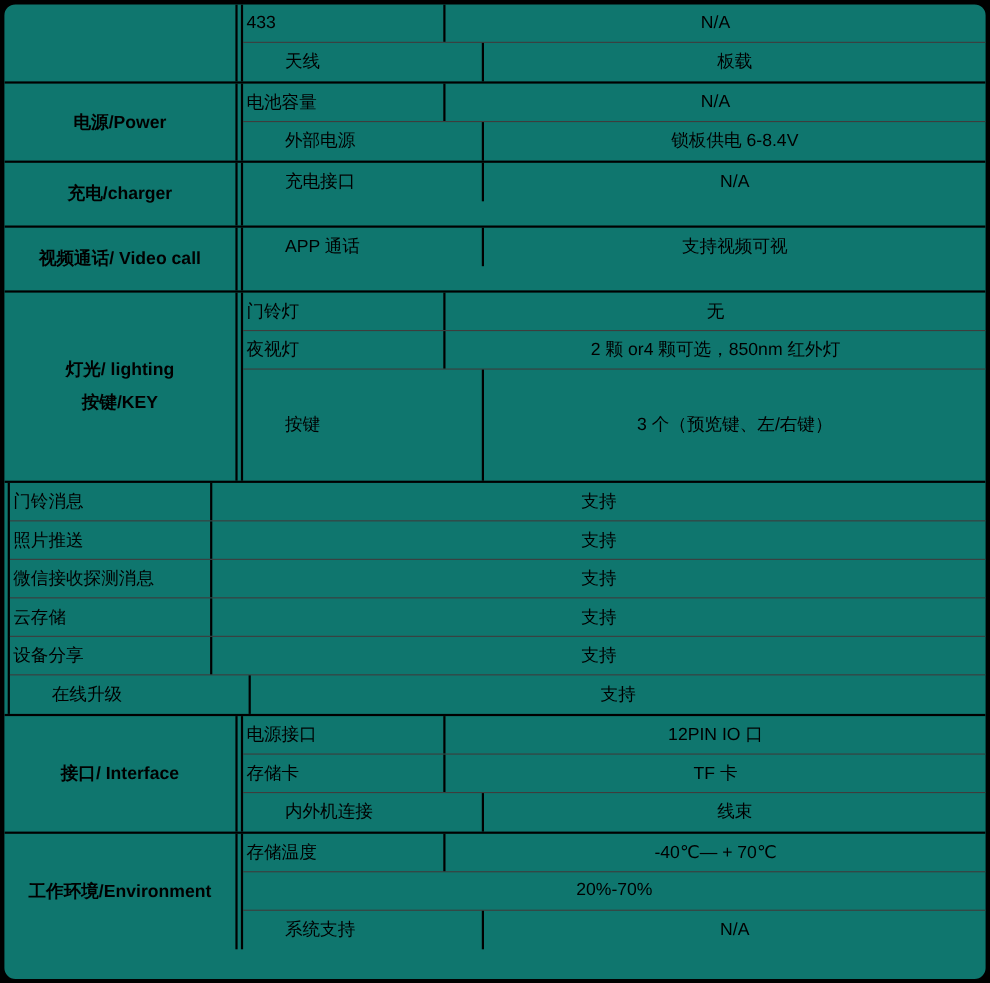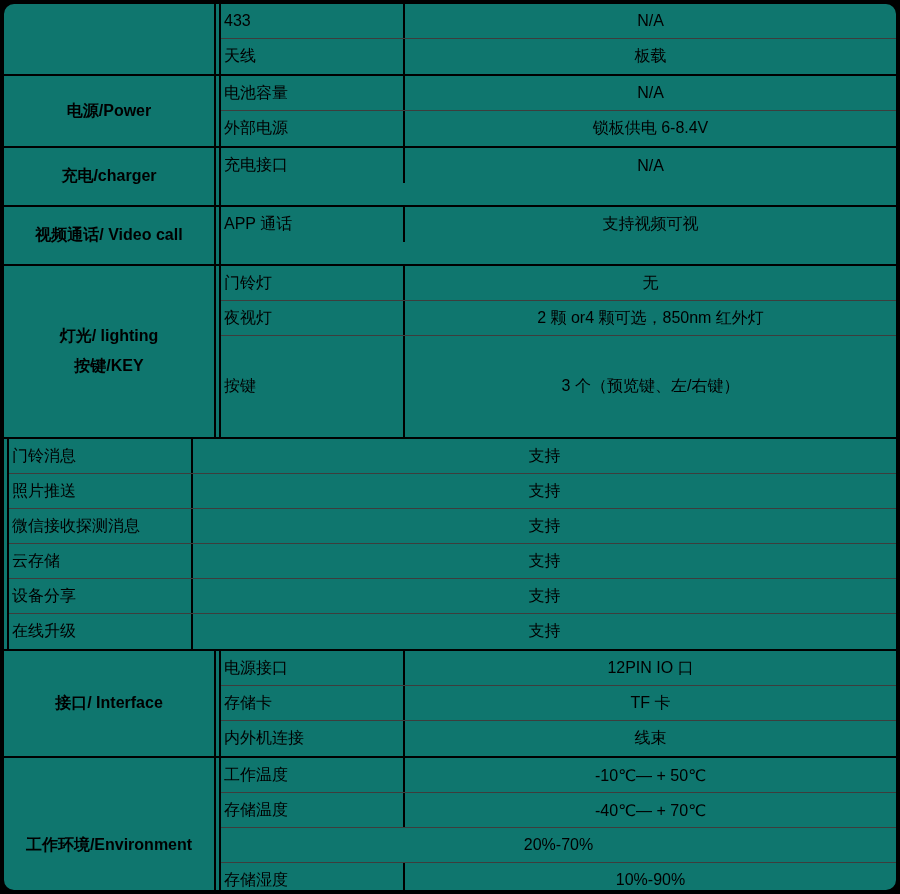--- a/index.html
+++ b/index.html
@@ -51,21 +51,21 @@
     box-sizing: border-box;
   }
   .row {
     display: flex;
     height: 35px;
     border-bottom: 1.5px solid #3d3d3d;
     box-sizing: border-box;
     flex: 0 0 auto;
   }
   .row.tall { height: 101px; }
-  .row:last-child { border-bottom: none; }
+  .row:last-child { border-bottom: none; margin-left: 35px; }
   .item {
     flex: 0 0 184px;
     width: 184px;
     display: flex; align-items: center;
     padding-left: 3px;
     font-size: 16px;
     border-right: 2px solid #000;
     box-sizing: border-box;
     white-space: nowrap;
   }
@@ -200,33 +200,25 @@
               <div class="value">线束</div>
             </div>
           </div>
         </div>
         <div class="section">
           <div class="cat">
             <div class="cat-line">工作环境/Environment</div>
           </div>
           <div class="rows">
             <div class="row">
-              <div class="item">工作温度</div>
-              <div class="value">-10℃— + 50℃</div>
-            </div>
-            <div class="row">
               <div class="item">存储温度</div>
               <div class="value">-40℃— + 70℃</div>
             </div>
             <div class="row">
               <div class="value">20%-70%</div>
-            </div>
-            <div class="row">
-              <div class="item">存储湿度</div>
-              <div class="value">10%-90%</div>
             </div>
             <div class="row">
               <div class="item">系统支持</div>
               <div class="value">N/A</div>
             </div>
           </div>
         </div>
       </div>
   </div>
 </div>

